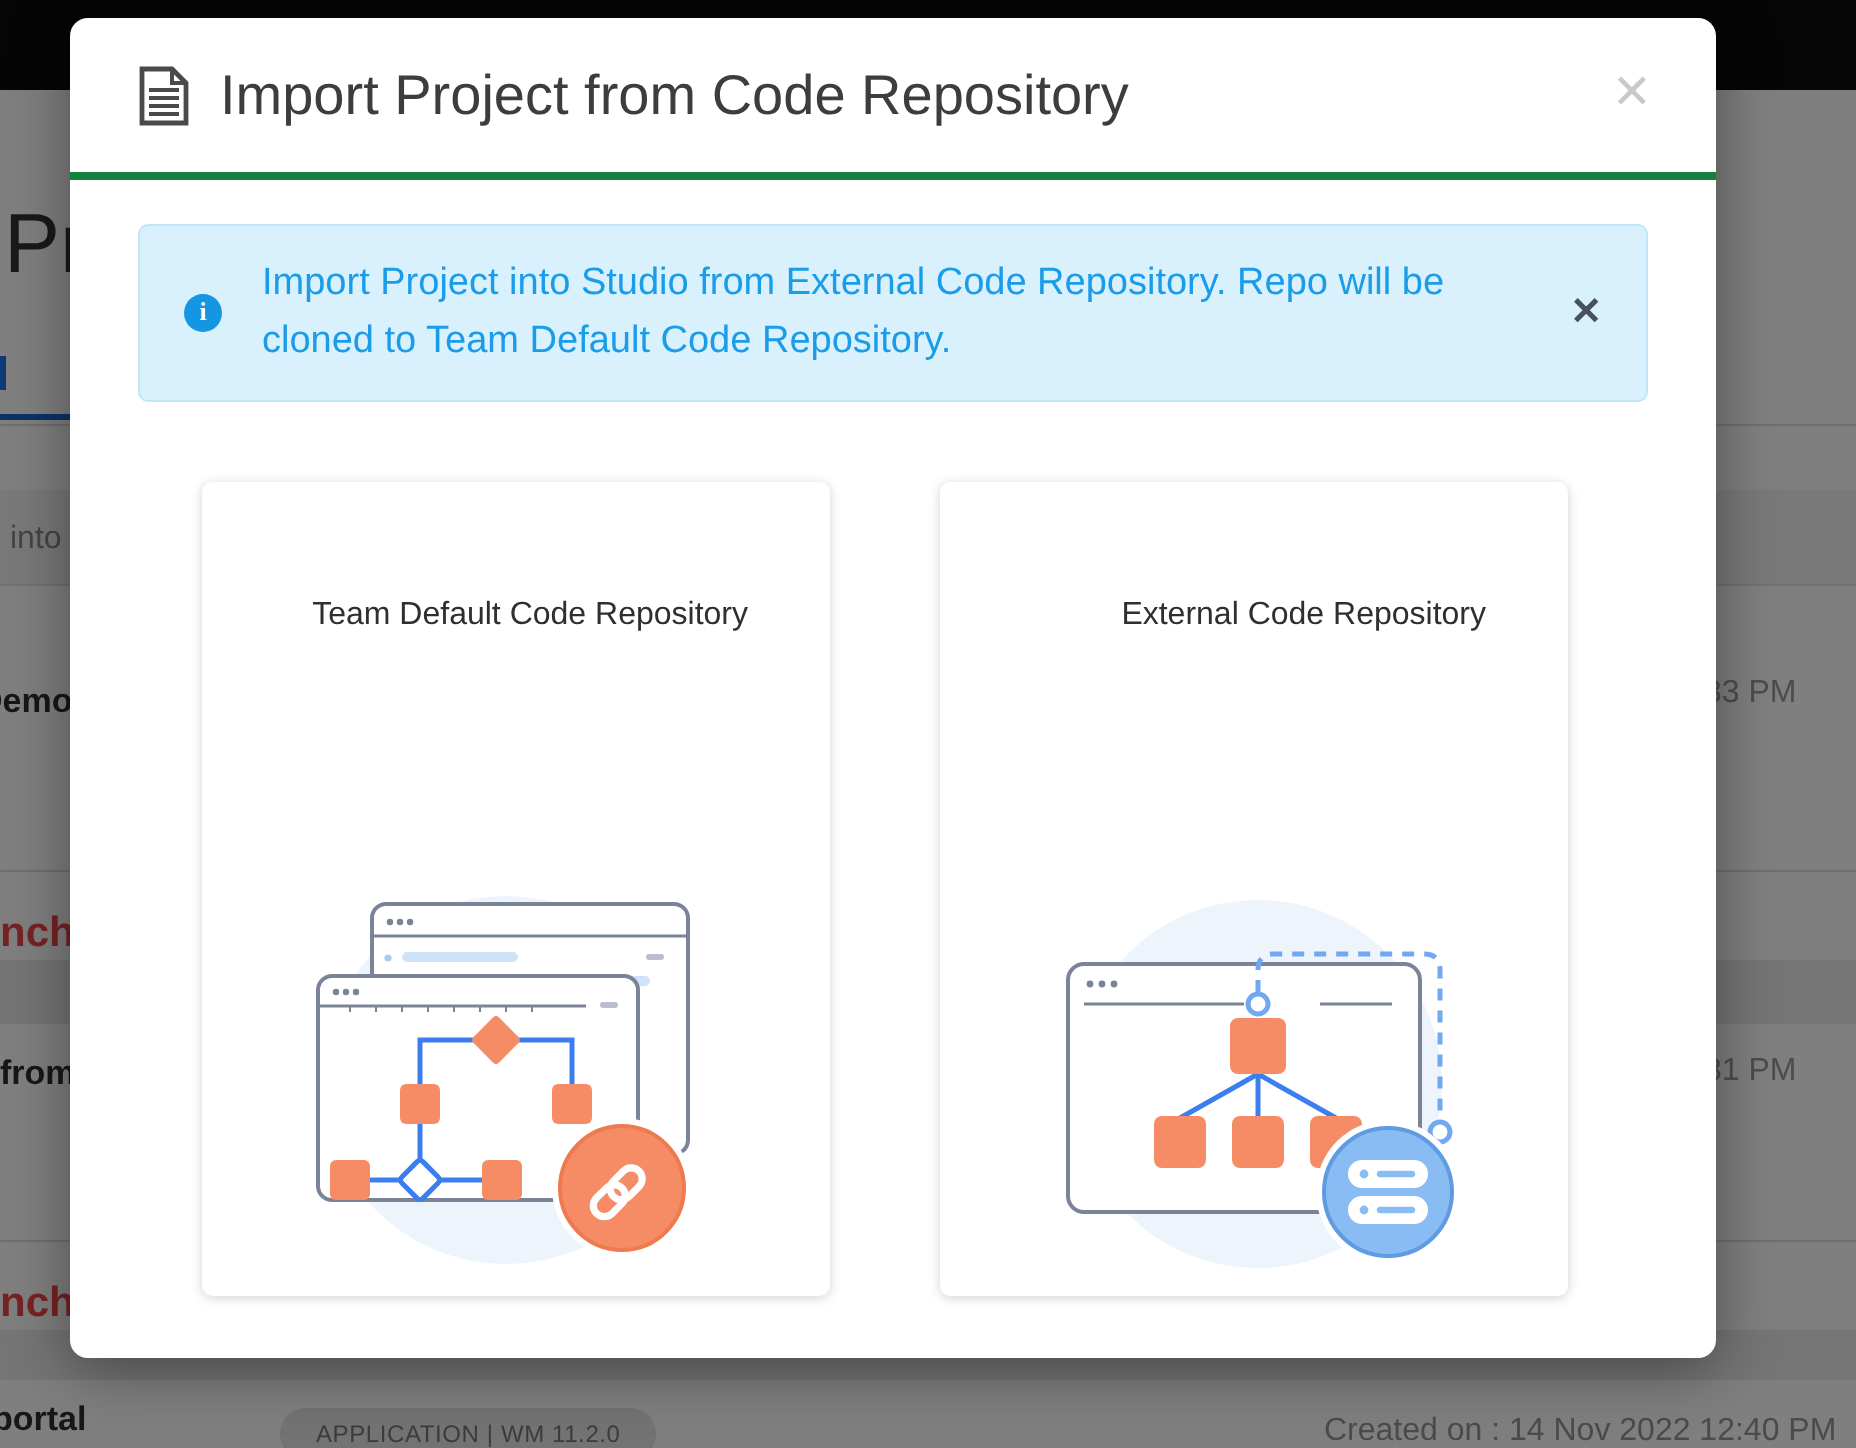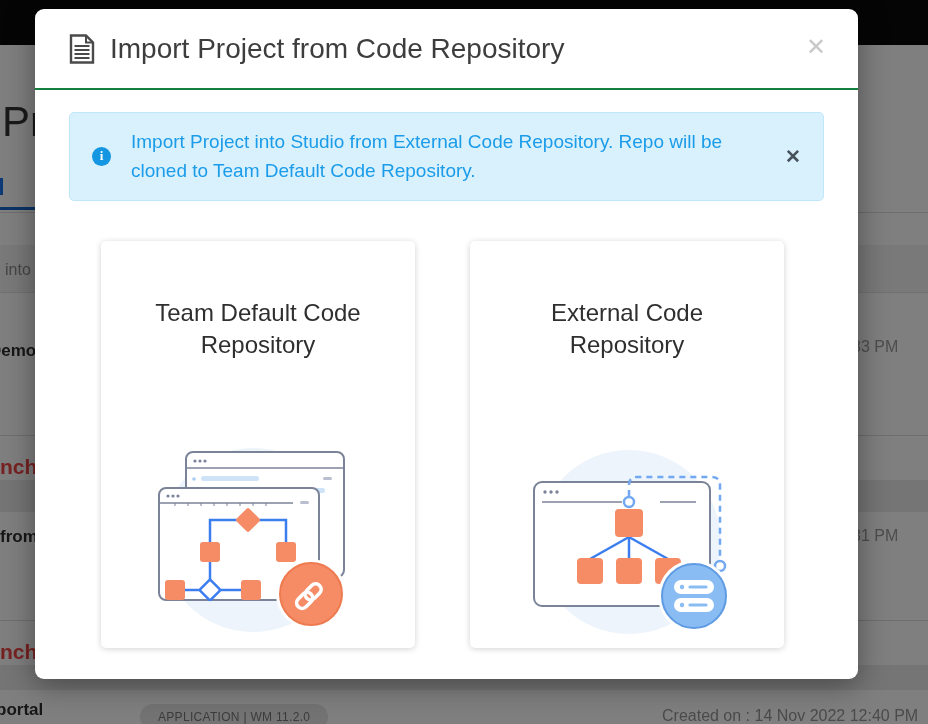--- a/index.html
+++ b/index.html
@@ -23,34 +23,34 @@
   .bg-pill { position:absolute; left:140px; top:704px; height:26px; line-height:26px; padding:0 18px;
              background:#e6e6e6; border-radius:13px; font-size:12px; color:#787878; letter-spacing:.3px; white-space:nowrap; }
   .bg-created { position:absolute; left:662px; top:707px; font-size:16px; color:#969696; white-space:nowrap; }
 
   
   .scrim { position:absolute; left:0; top:0; width:928px; height:724px; background:rgba(0,0,0,0.5); z-index:5; }
 
   
   .modal { position:absolute; left:35px; top:9px; width:823px; height:670px; background:#fff; border-radius:9px;
            box-shadow:0 6px 30px rgba(0,0,0,0.4); z-index:10; display:flex; flex-direction:column; }
-  .modal-header { height:81px; display:flex; align-items:center; padding:0 34px; border-bottom:2px solid #15803d; position:relative; flex:0 0 auto; }
+  .modal-header { height:81px; display:flex; align-items:center; padding:0 34px; border-bottom:4px solid #15803d; position:relative; flex:0 0 auto; }
   .doc-icon { width:26px; height:30px; flex:0 0 auto; }
   .modal-title { margin-left:15px; font-size:28px; color:#3d3d3d; white-space:nowrap; }
   .modal-close { position:absolute; right:32px; top:26px; font-size:24px; color:#c9c9c9; cursor:pointer; line-height:1; }
   .banner { margin:22px 34px 0 34px; background:#d9f1fd; border:1px solid #c0e6f9; border-radius:5px;
             display:flex; align-items:center; padding:14px 22px; }
   .info-icon { width:19px; height:19px; border-radius:50%; background:#1496e3; color:#fff; font-size:13px; font-weight:bold;
                display:flex; align-items:center; justify-content:center; flex:0 0 auto; font-family:"Liberation Serif", serif; }
   .banner-text { margin:0 20px; max-width:600px; font-size:19px; line-height:1.55; color:#1b9ce9; }
   .banner-close { margin-left:auto; font-size:19px; font-weight:bold; color:#47525d; cursor:pointer; line-height:1; }
   .cards { display:flex; padding:40px 66px 0 66px; gap:55px; }
   .option-card { width:314px; height:407px; background:#fff; border-radius:5px; box-shadow:0 1px 6px rgba(0,0,0,0.18);
                  display:flex; flex-direction:column; align-items:center; cursor:pointer; }
-  .card-title { margin-top:56px; width:232px; text-align:center; font-size:24px; font-weight:500; color:#2f2f2f; line-height:1.35; }
+  .card-title { margin-top:56px; width:232px; text-align:right; font-size:16px; font-weight:500; color:#2f2f2f; line-height:1.35; }
   .card-art { margin-top:auto; margin-bottom:6px; }
 </style>
 </head>
 <body>
 
 <div class="stage">
 
   <div class="bg-topbar"></div>
   <div class="bg-heading">Pro</div>
   <div class="bg-tab-fragment"></div>

